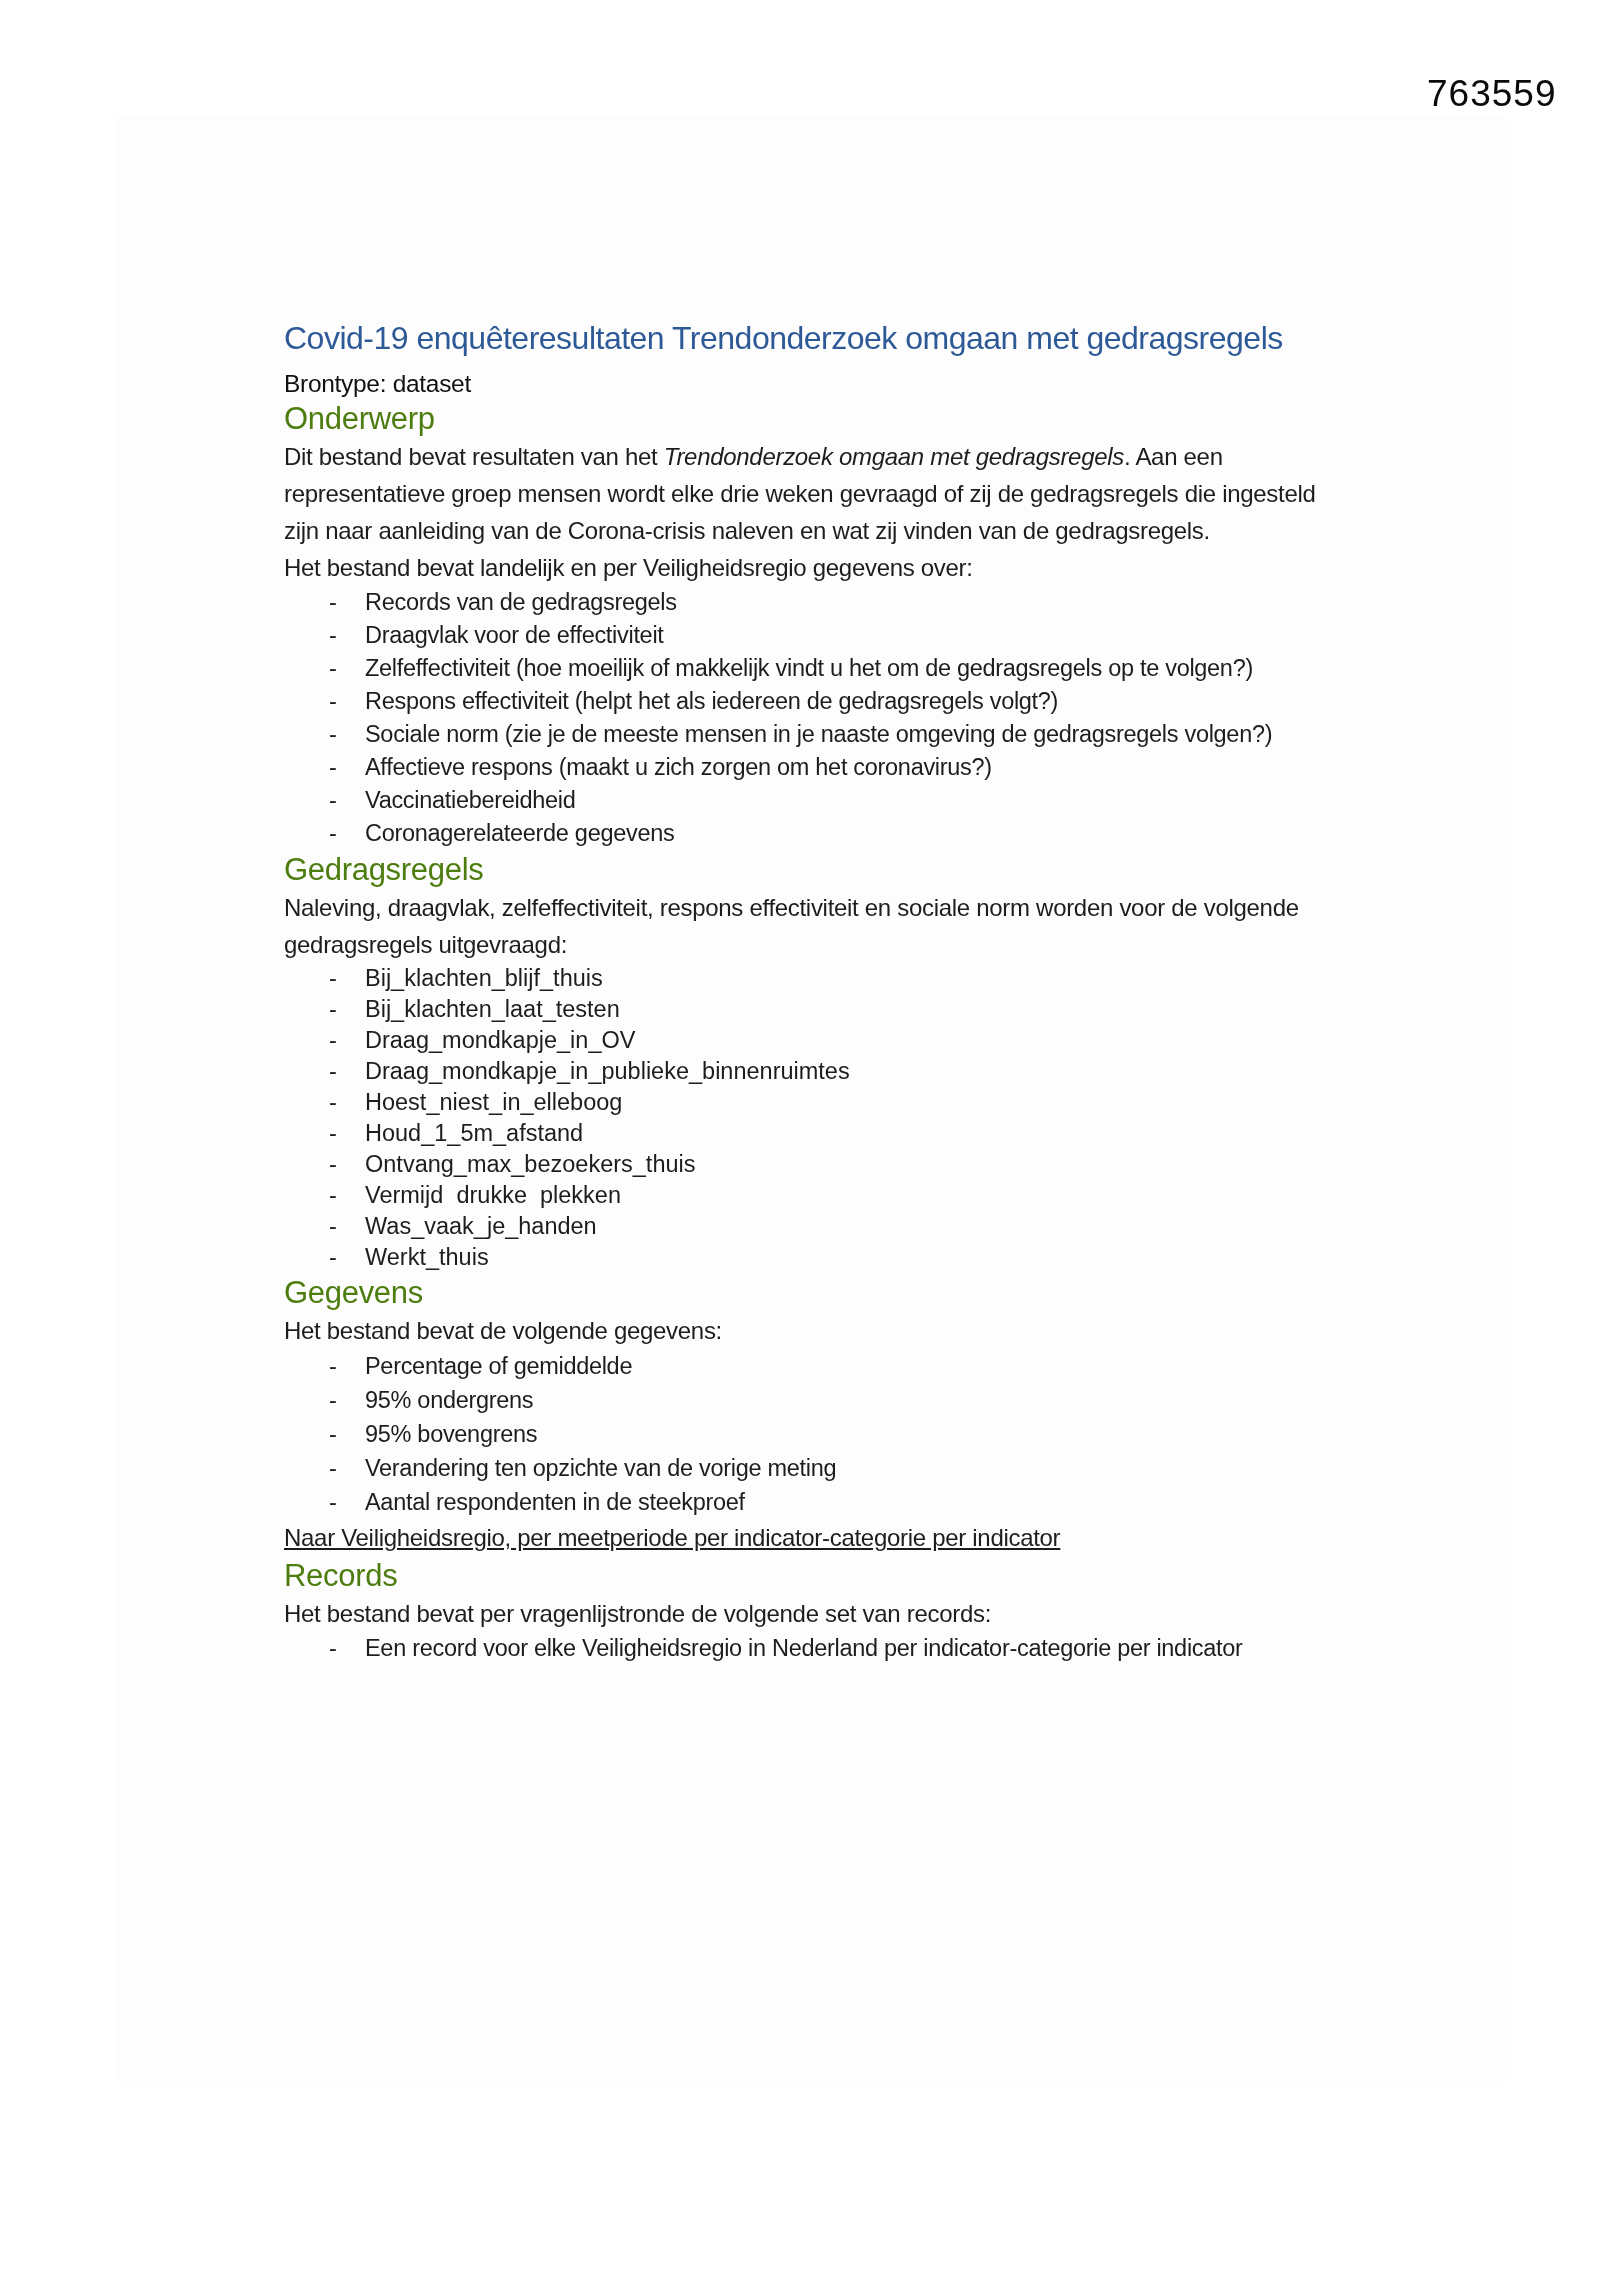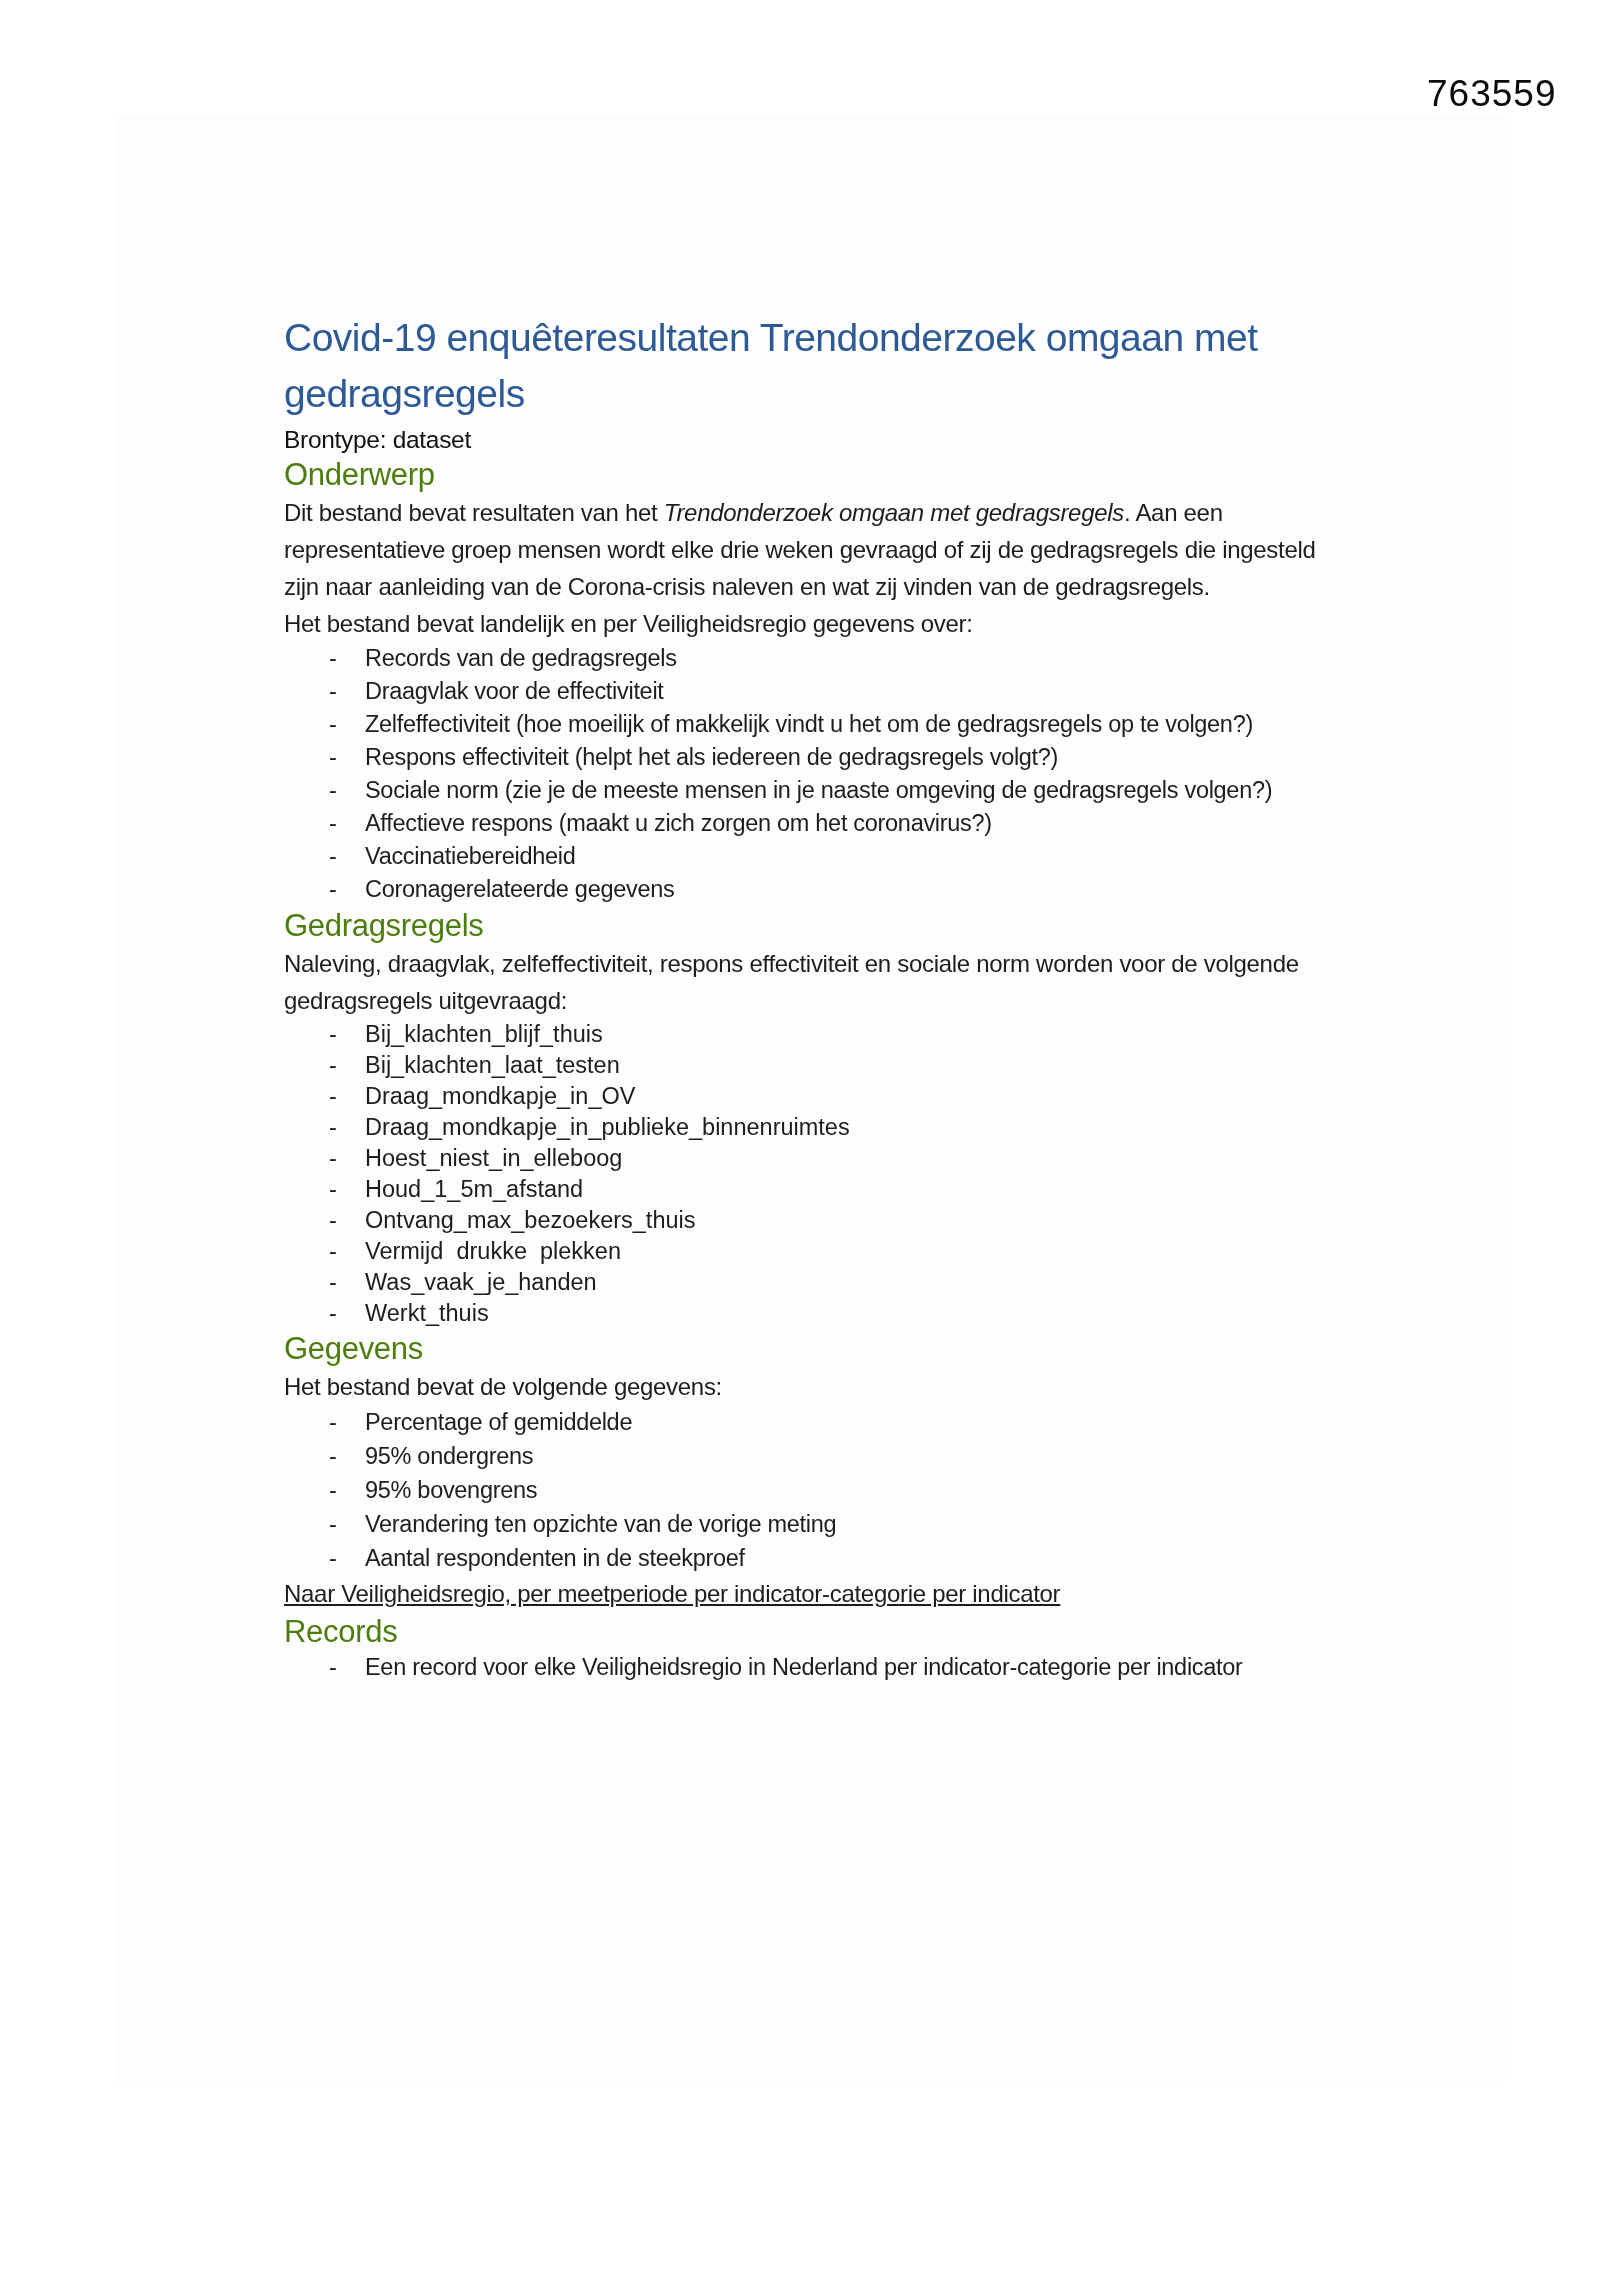--- a/index.html
+++ b/index.html
@@ -36,21 +36,21 @@
     position: absolute;
     left: 284px;
     top: 310px;
     width: 1063px;
     font-size: 24px;
     line-height: 37px;
     letter-spacing: -0.3px;
   }
   h1.doc-title {
     margin: 0 0 2px 0;
-    font-size: 39px;
+    font-size: 32px;
     line-height: 56px;
     font-weight: 400;
     letter-spacing: -0.5px;
     color: #2d5a96;
   }
   .source-type {
     margin: 0;
     font-size: 24.5px;
     line-height: 31px;
     color: #111111;
@@ -146,19 +146,20 @@
       <li><span class="dash">-</span><span class="li-text">Percentage of gemiddelde</span></li>
       <li><span class="dash">-</span><span class="li-text">95% ondergrens</span></li>
       <li><span class="dash">-</span><span class="li-text">95% bovengrens</span></li>
       <li><span class="dash">-</span><span class="li-text">Verandering ten opzichte van de vorige meting</span></li>
       <li><span class="dash">-</span><span class="li-text">Aantal respondenten in de steekproef</span></li>
     </ul>
 
   <p class="body-par par-naar">Naar Veiligheidsregio, per meetperiode per indicator-categorie per indicator</p>
 
   <h2 class="section-heading h-records">Records</h2>
+  <p class="body-par">Het bestand bevat per vragenlijstronde de volgende set van records:</p>
 
   <ul class="bullet-list list-records">
       <li><span class="dash">-</span><span class="li-text">Een record voor elke Veiligheidsregio in Nederland per indicator-categorie per indicator</span></li>
     </ul>
 
 </div>
 
 
 </body></html>

